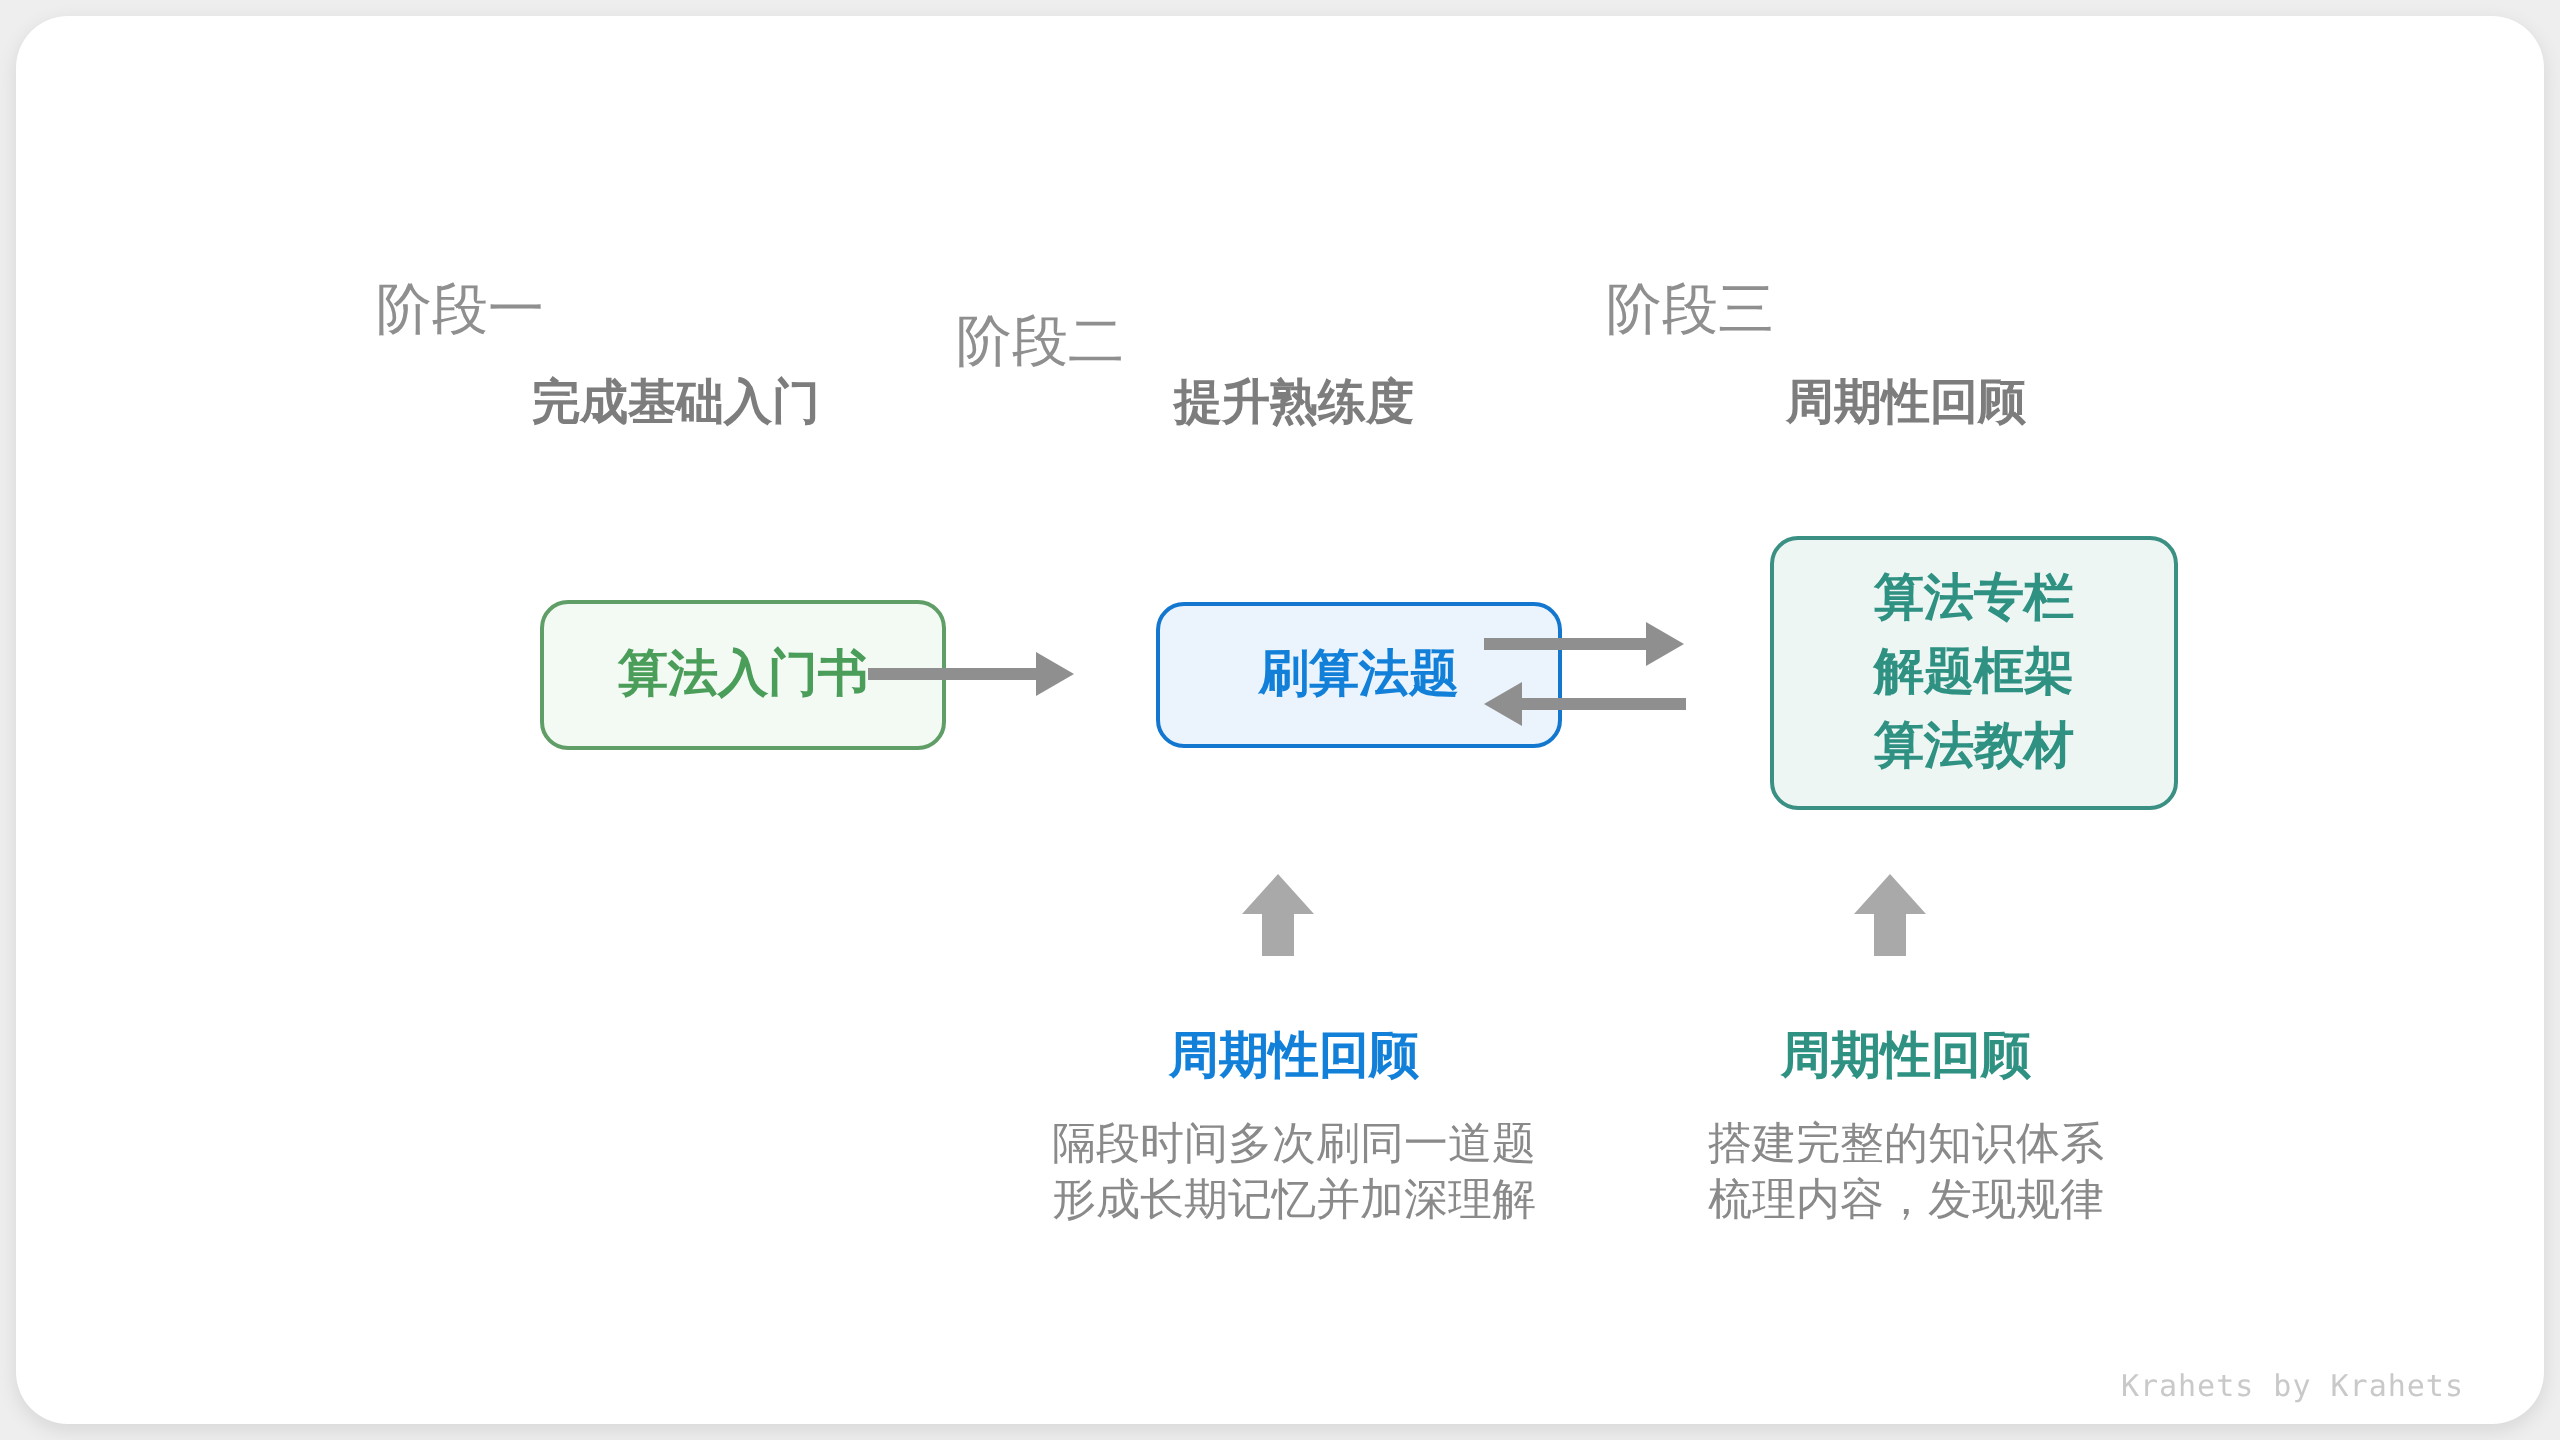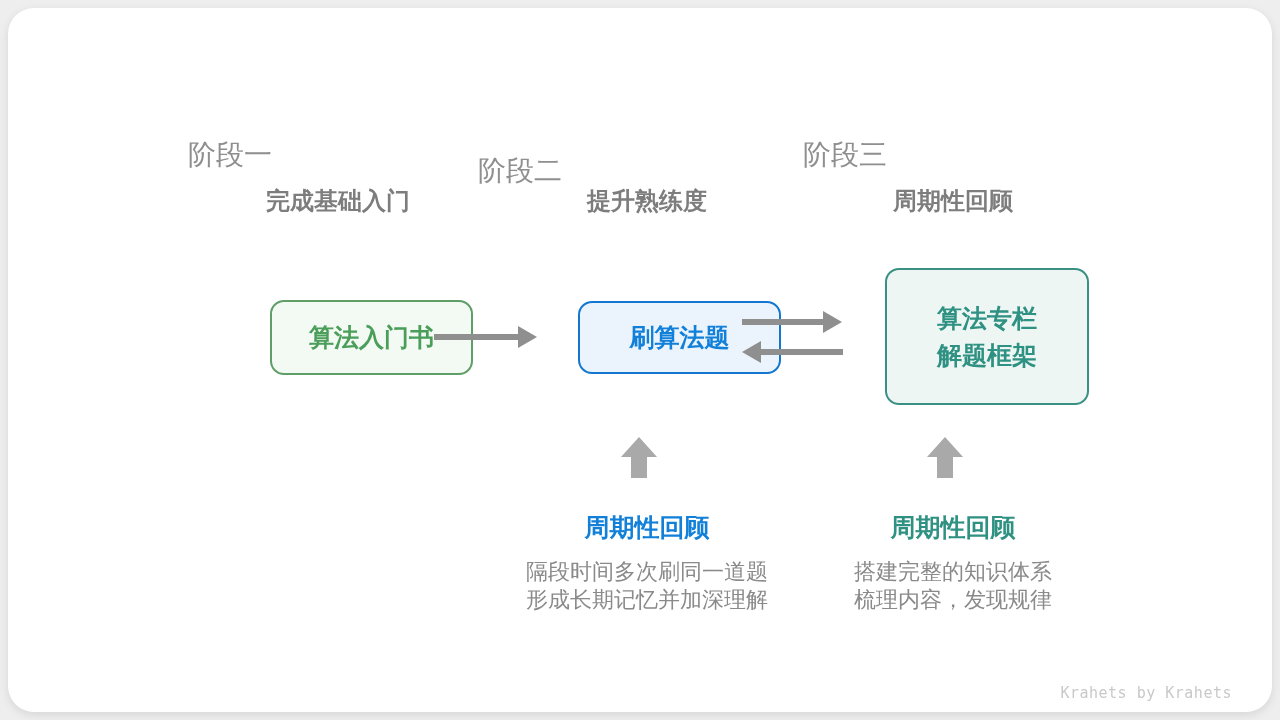--- a/index.html
+++ b/index.html
@@ -135,20 +135,21 @@
     <div>算法入门书</div>
   </div>
 
   <div class="node node-blue" style="left:530px; top:293px; width:203px; height:73px;">
     <div>刷算法题</div>
   </div>
 
   <div class="node node-teal" style="left:837px; top:260px; width:204px; height:137px;">
     <div>算法专栏</div>
     <div>解题框架</div>
+    <div>算法教材</div>
   </div>
 
   <div>
     <div class="h-line" style="left:426px; top:326px; width:86px;"></div>
     <div class="h-head-right" style="left:510px; top:318px;"></div>
   </div>
 
   <div>
     <div class="h-line" style="left:734px; top:311px; width:83px;"></div>
     <div class="h-head-right" style="left:815px; top:303px;"></div>

